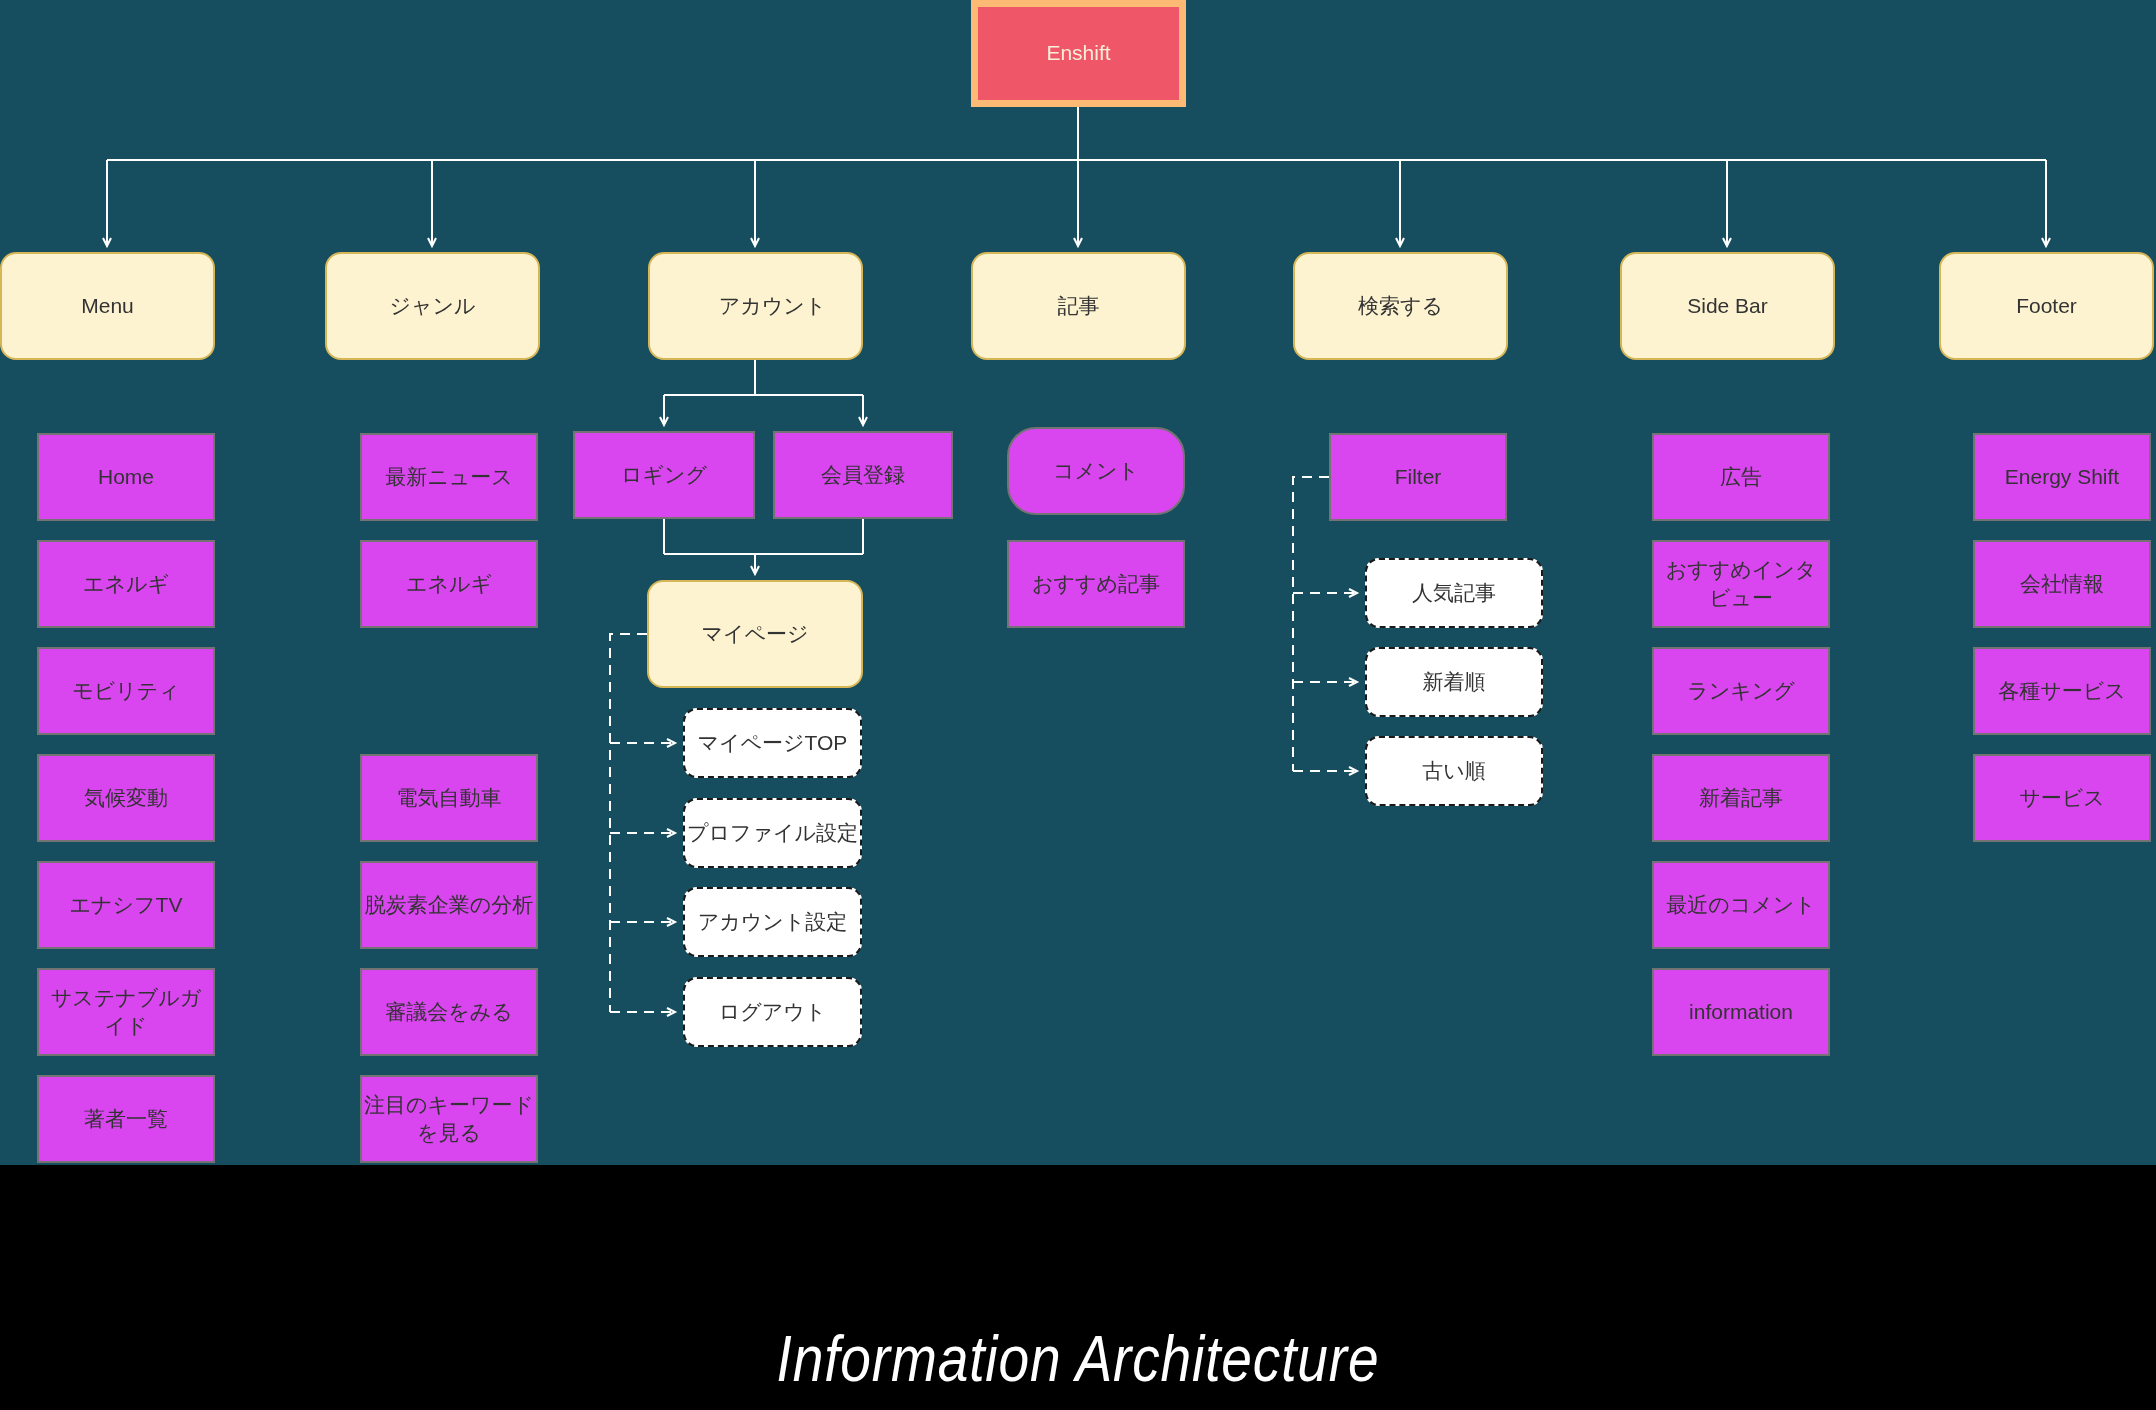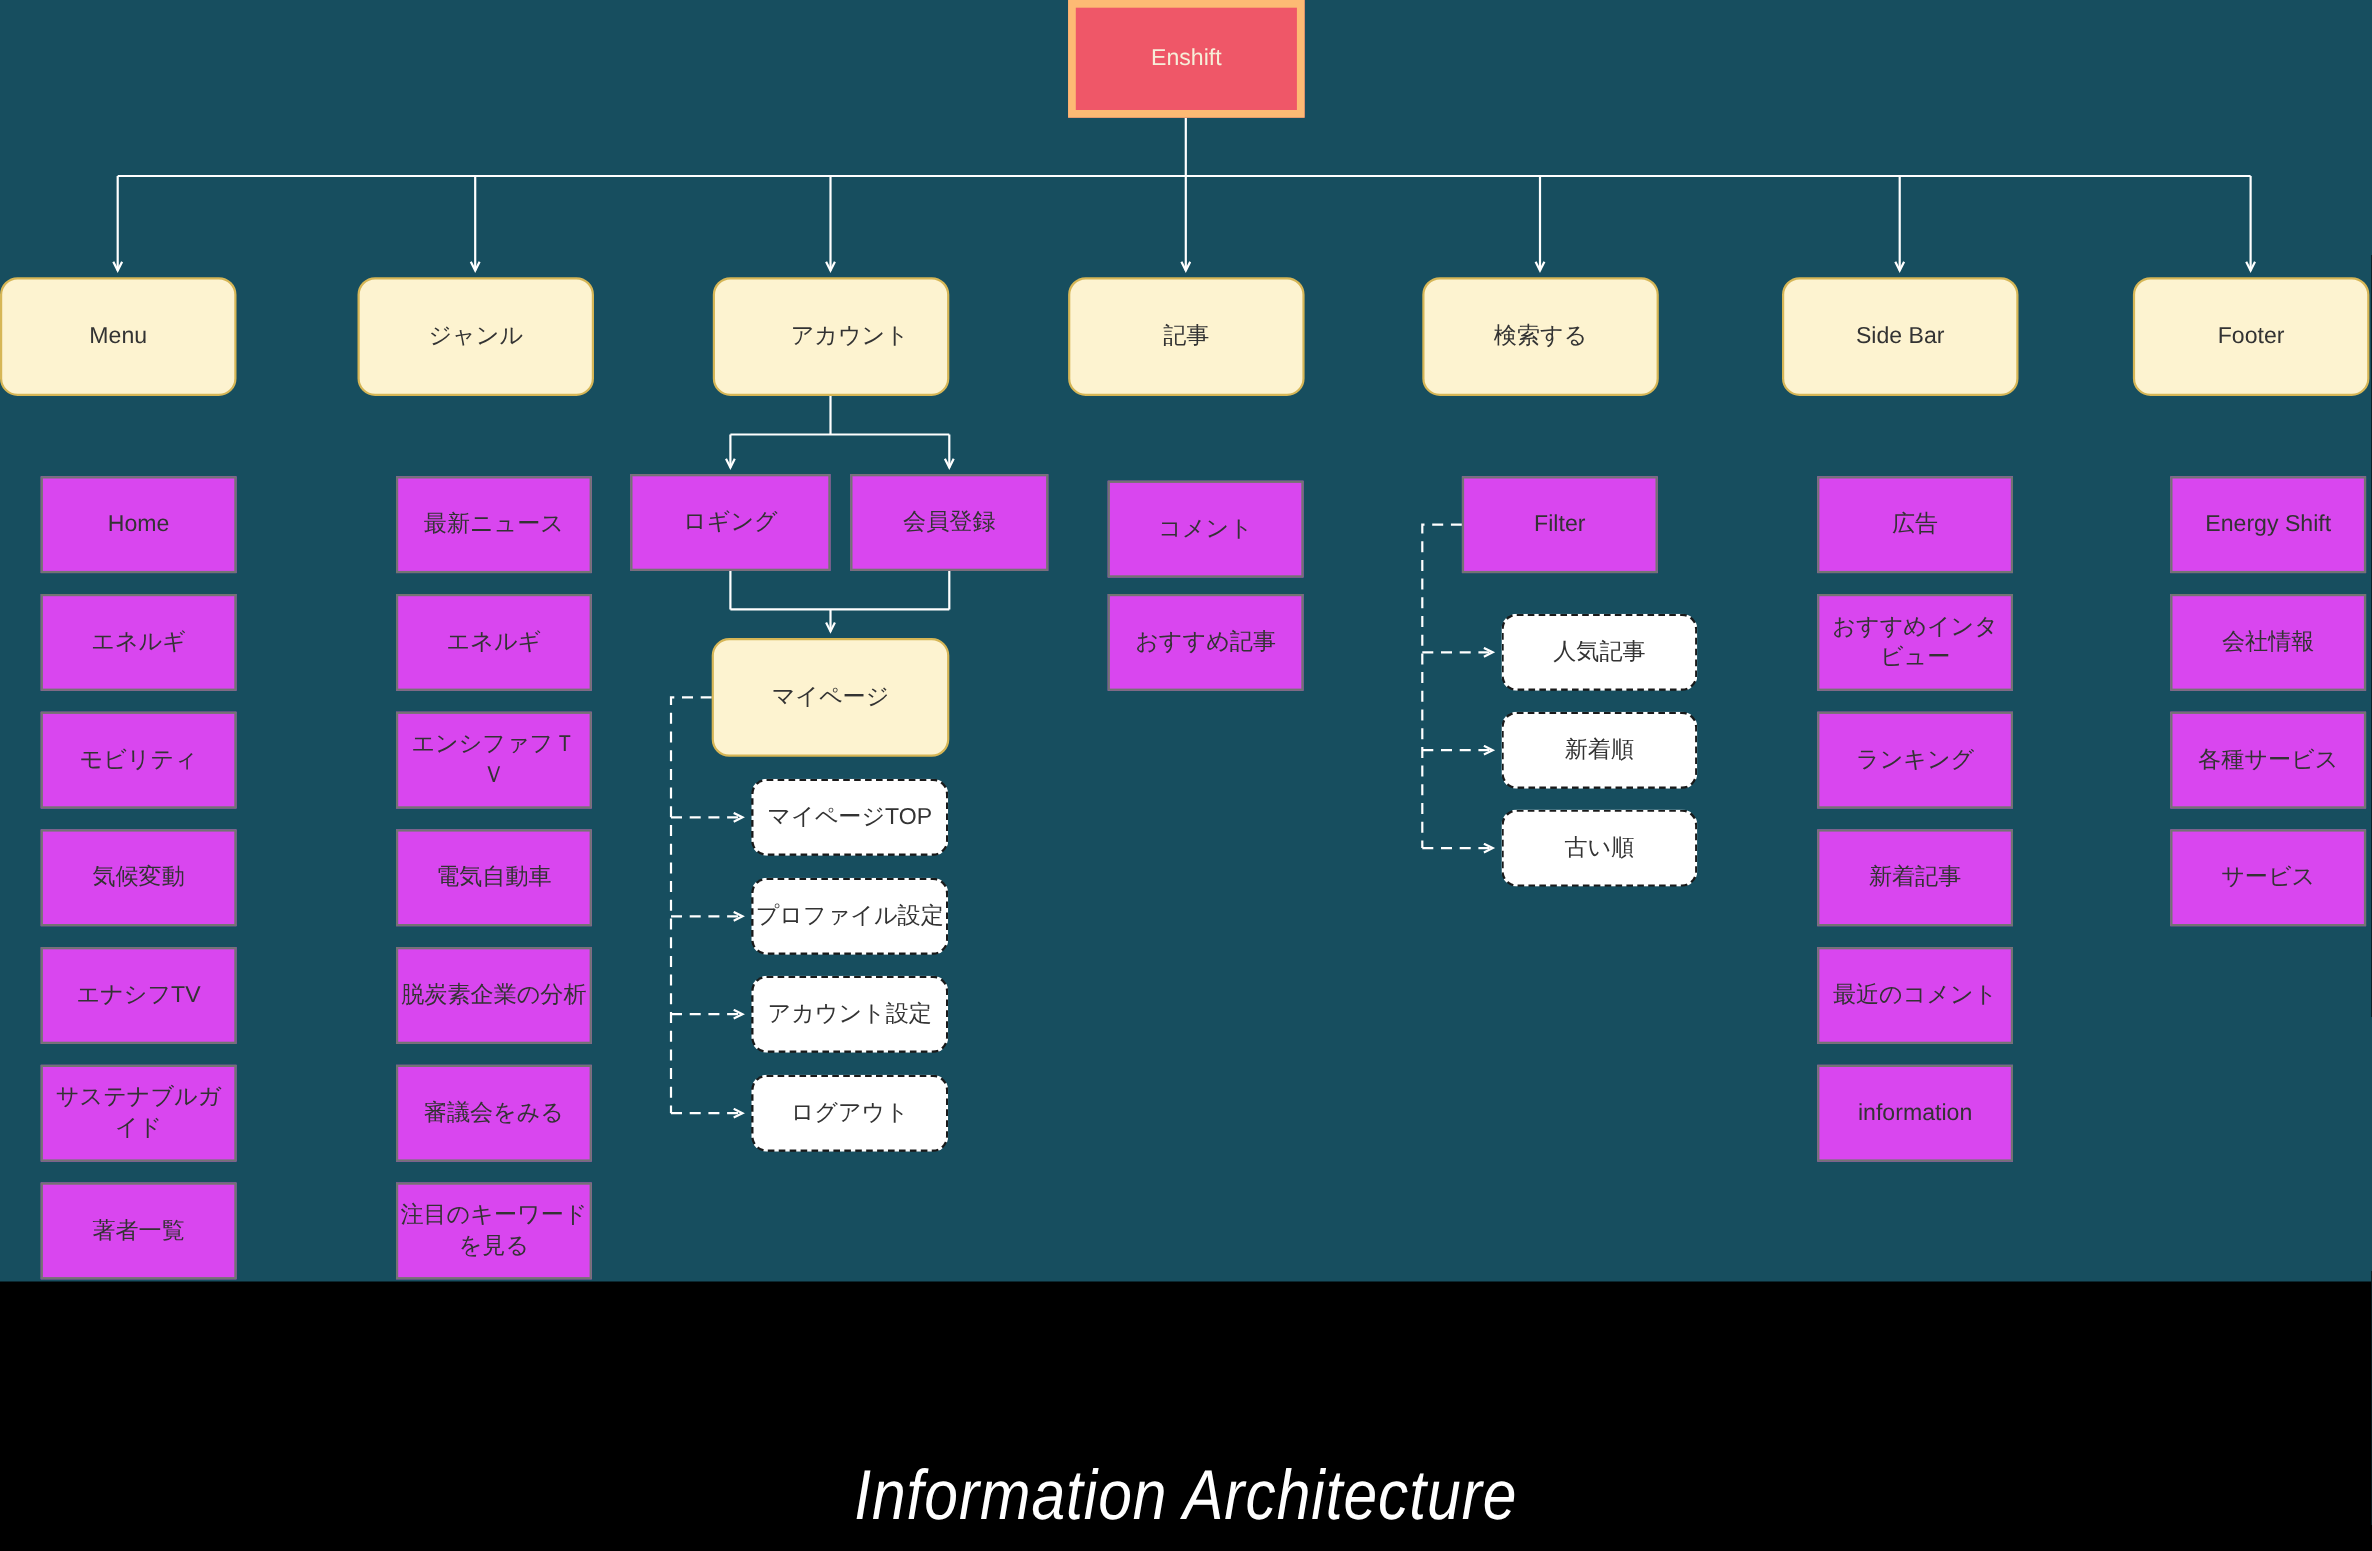--- a/index.html
+++ b/index.html
@@ -70,35 +70,34 @@
   <div class="box node" style="left:37px;top:433px;width:178px;height:88px;">Home</div>
   <div class="box node" style="left:37px;top:540px;width:178px;height:88px;">エネルギ</div>
   <div class="box node" style="left:37px;top:647px;width:178px;height:88px;">モビリティ</div>
   <div class="box node" style="left:37px;top:754px;width:178px;height:88px;">気候変動</div>
   <div class="box node" style="left:37px;top:861px;width:178px;height:88px;">エナシフTV</div>
   <div class="box node" style="left:37px;top:968px;width:178px;height:88px;">サステナブルガイド</div>
   <div class="box node" style="left:37px;top:1075px;width:178px;height:88px;">著者一覧</div>
 
   <div class="box node" style="left:360px;top:433px;width:178px;height:88px;">最新ニュース</div>
   <div class="box node" style="left:360px;top:540px;width:178px;height:88px;">エネルギ</div>
-  <div class="box node" style="left:360px;top:647px;width:178px;height:88px;">エンシファフＴＶ</div>
   <div class="box node" style="left:360px;top:754px;width:178px;height:88px;">電気自動車</div>
   <div class="box node" style="left:360px;top:861px;width:178px;height:88px;">脱炭素企業の分析</div>
   <div class="box node" style="left:360px;top:968px;width:178px;height:88px;">審議会をみる</div>
   <div class="box node" style="left:360px;top:1075px;width:178px;height:88px;">注目のキーワードを見る</div>
 
   <div class="box node" style="left:573px;top:431px;width:182px;height:88px;">ロギング</div>
   <div class="box node" style="left:773px;top:431px;width:180px;height:88px;">会員登録</div>
   <div class="box hdr" style="left:647px;top:580px;width:216px;height:108px;">マイページ</div>
   <div class="box dnode" style="left:683px;top:708px;width:179px;height:70px;">マイページTOP</div>
   <div class="box dnode" style="left:683px;top:798px;width:179px;height:70px;">プロファイル設定</div>
   <div class="box dnode" style="left:683px;top:977px;width:179px;height:70px;">ログアウト</div>
   <div class="box dnode" style="left:683px;top:887px;width:179px;height:70px;">アカウント設定</div>
 
-  <div class="box node" style="left:1007px;top:437px;width:178px;height:88px;">コメント</div>
+  <div class="box node" style="left:1007px;top:427px;width:178px;height:88px;border-radius:29px;">コメント</div>
   <div class="box node" style="left:1007px;top:540px;width:178px;height:88px;">おすすめ記事</div>
 
   <div class="box node" style="left:1329px;top:433px;width:178px;height:88px;">Filter</div>
   <div class="box dnode" style="left:1365px;top:558px;width:178px;height:70px;">人気記事</div>
   <div class="box dnode" style="left:1365px;top:647px;width:178px;height:70px;">新着順</div>
   <div class="box dnode" style="left:1365px;top:736px;width:178px;height:70px;">古い順</div>
 
   <div class="box node" style="left:1652px;top:433px;width:178px;height:88px;">広告</div>
   <div class="box node" style="left:1652px;top:540px;width:178px;height:88px;">おすすめインタビュー</div>
   <div class="box node" style="left:1652px;top:647px;width:178px;height:88px;">ランキング</div>

